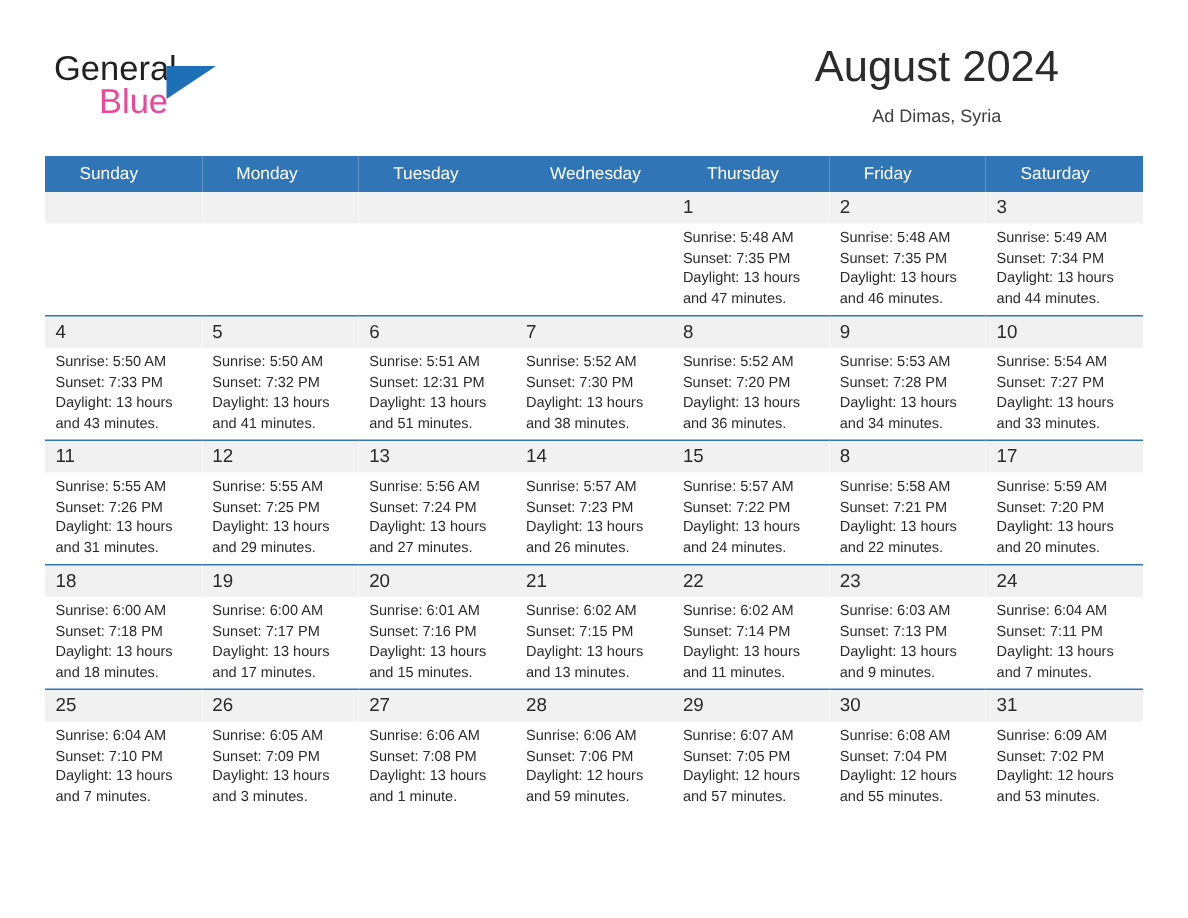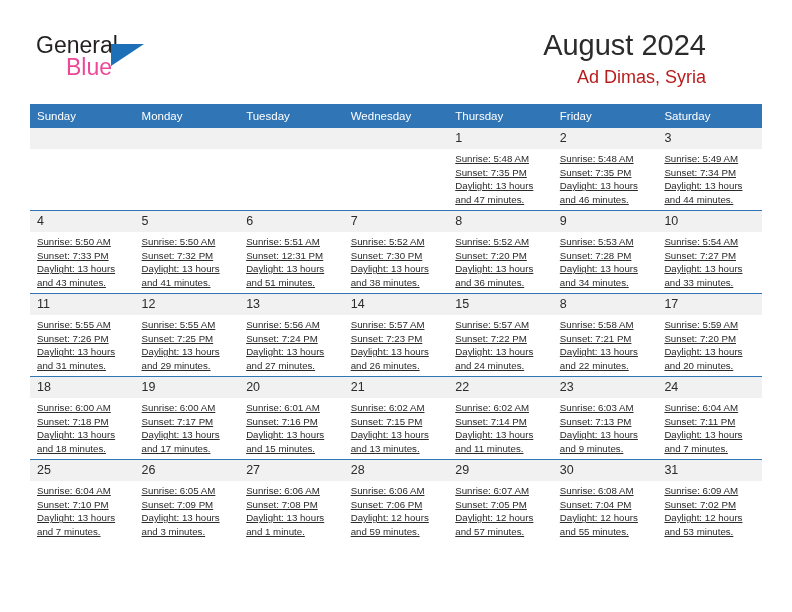--- a/index.html
+++ b/index.html
@@ -61,54 +61,54 @@
     width: 0;
     height: 0;
     border-left: 33px solid #1d6fb8;
     border-bottom: 22px solid transparent;
   }
 
   .title-block {
     position: absolute;
     right: 0;
     top: 0;
-    text-align: right;
+    text-align: center;
   }
   .cal-title {
     font-size: 29px;
     color: #2b2b2b;
     line-height: 34px;
     font-weight: normal;
     margin: 0;
     white-space: nowrap;
   }
   .cal-subtitle {
-    font-size: 18px;
-    color: #b91c1c;
+    font-size: 12px;
+    color: #404040;
     line-height: 20px;
     margin: 5px 0 0 0;
     white-space: nowrap;
   }
 
   
   .calendar {
     position: absolute;
     left: 30px;
     top: 104px;
     width: 732px;
     border-collapse: collapse;
     table-layout: fixed;
   }
   .calendar th {
     background: #3075b5;
     color: #ffffff;
     font-size: 11.5px;
     font-weight: normal;
     text-align: left;
-    padding: 5px 0 5px 7px;
+    padding: 5px 0 5px 23px;
     height: 14px;
     line-height: 14px;
   }
   .calendar td {
     vertical-align: top;
     padding: 0;
     border: none;
     height: 82px;
     background: #ffffff;
   }
@@ -124,21 +124,20 @@
     color: #2b2b2b;
     line-height: 17px;
     padding: 2px 0 2px 7px;
     height: 17px;
   }
   .cell-body {
     padding: 3px 6px 0 7px;
     font-size: 9.7px;
     line-height: 13.6px;
     color: #2b2b2b;
-    text-decoration: underline;
   }
   .cell-body div {
     white-space: nowrap;
   }
   td.empty-cell .cell-body { visibility: hidden; }
 </style>
 </head>
 <body>
 
 <div class="page">

